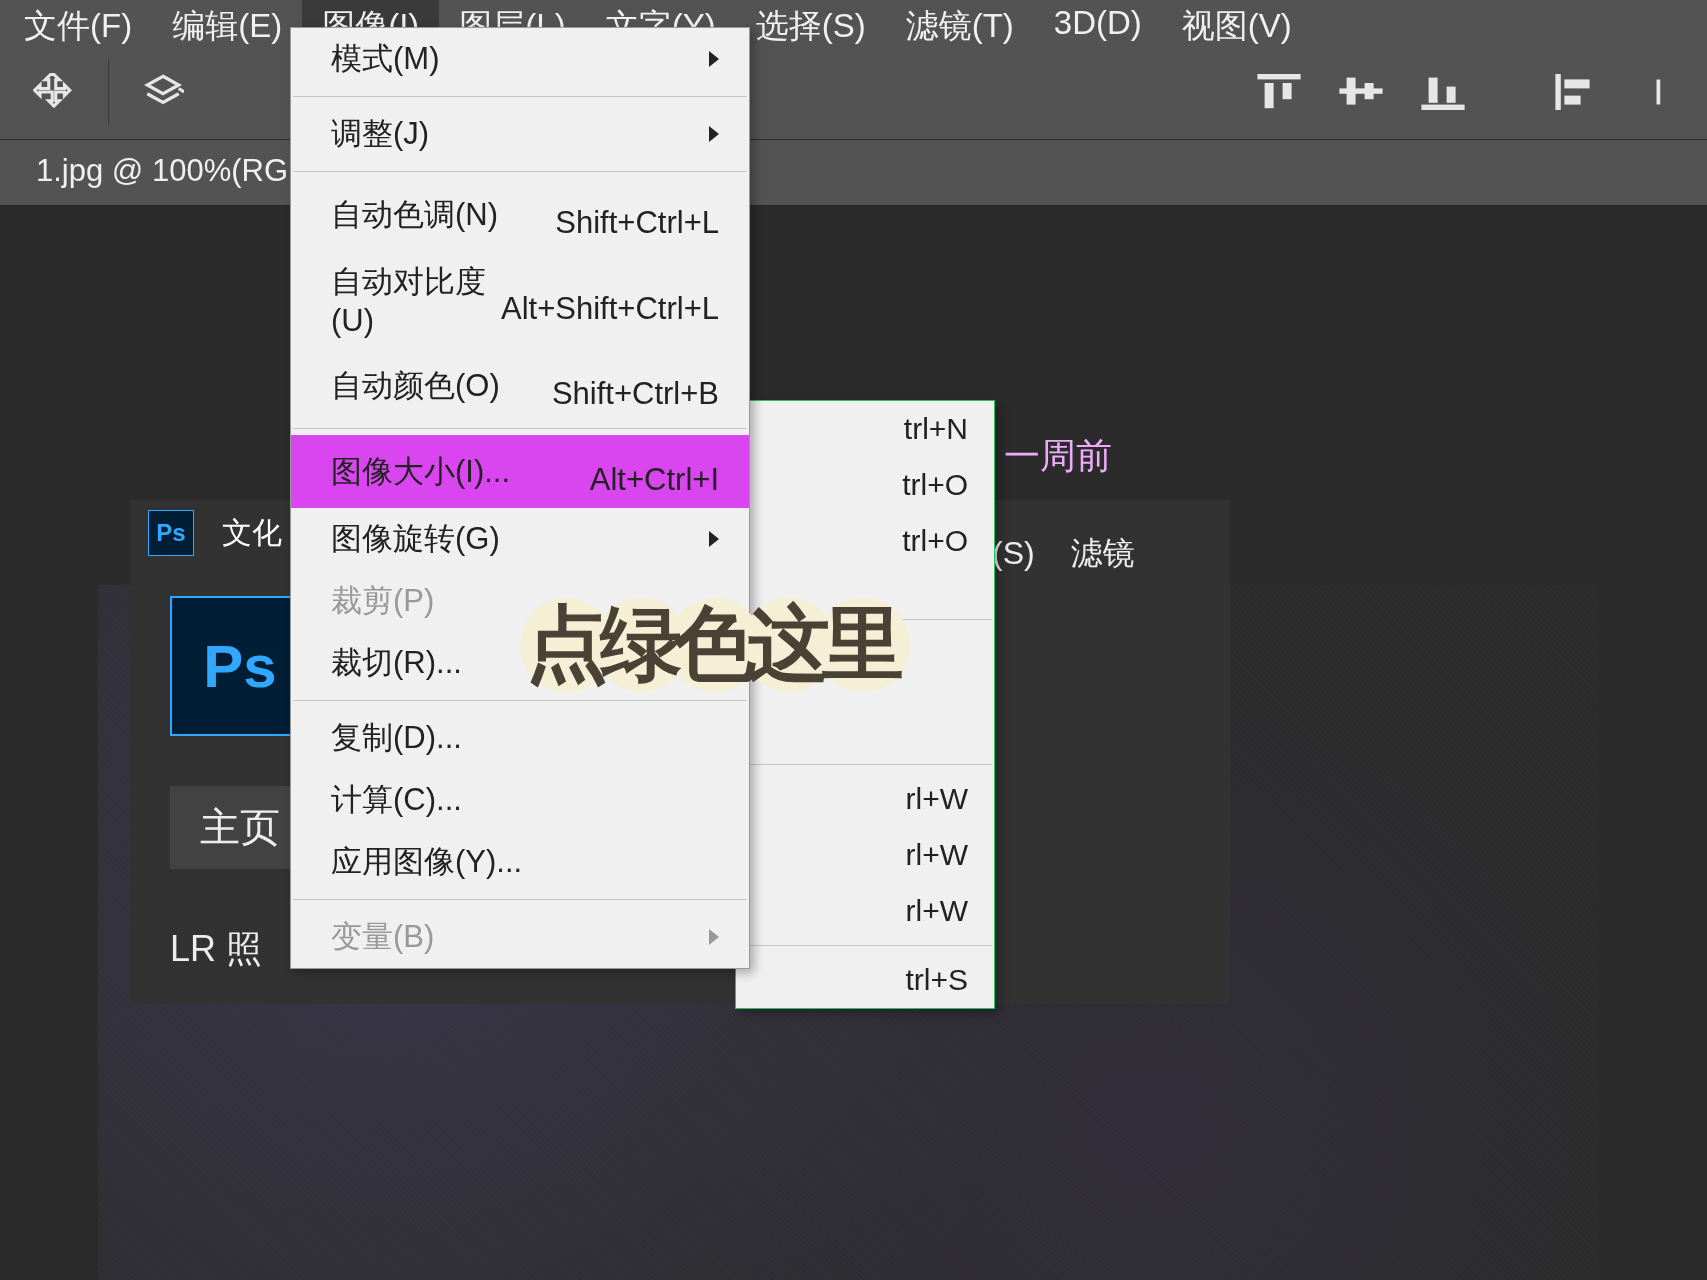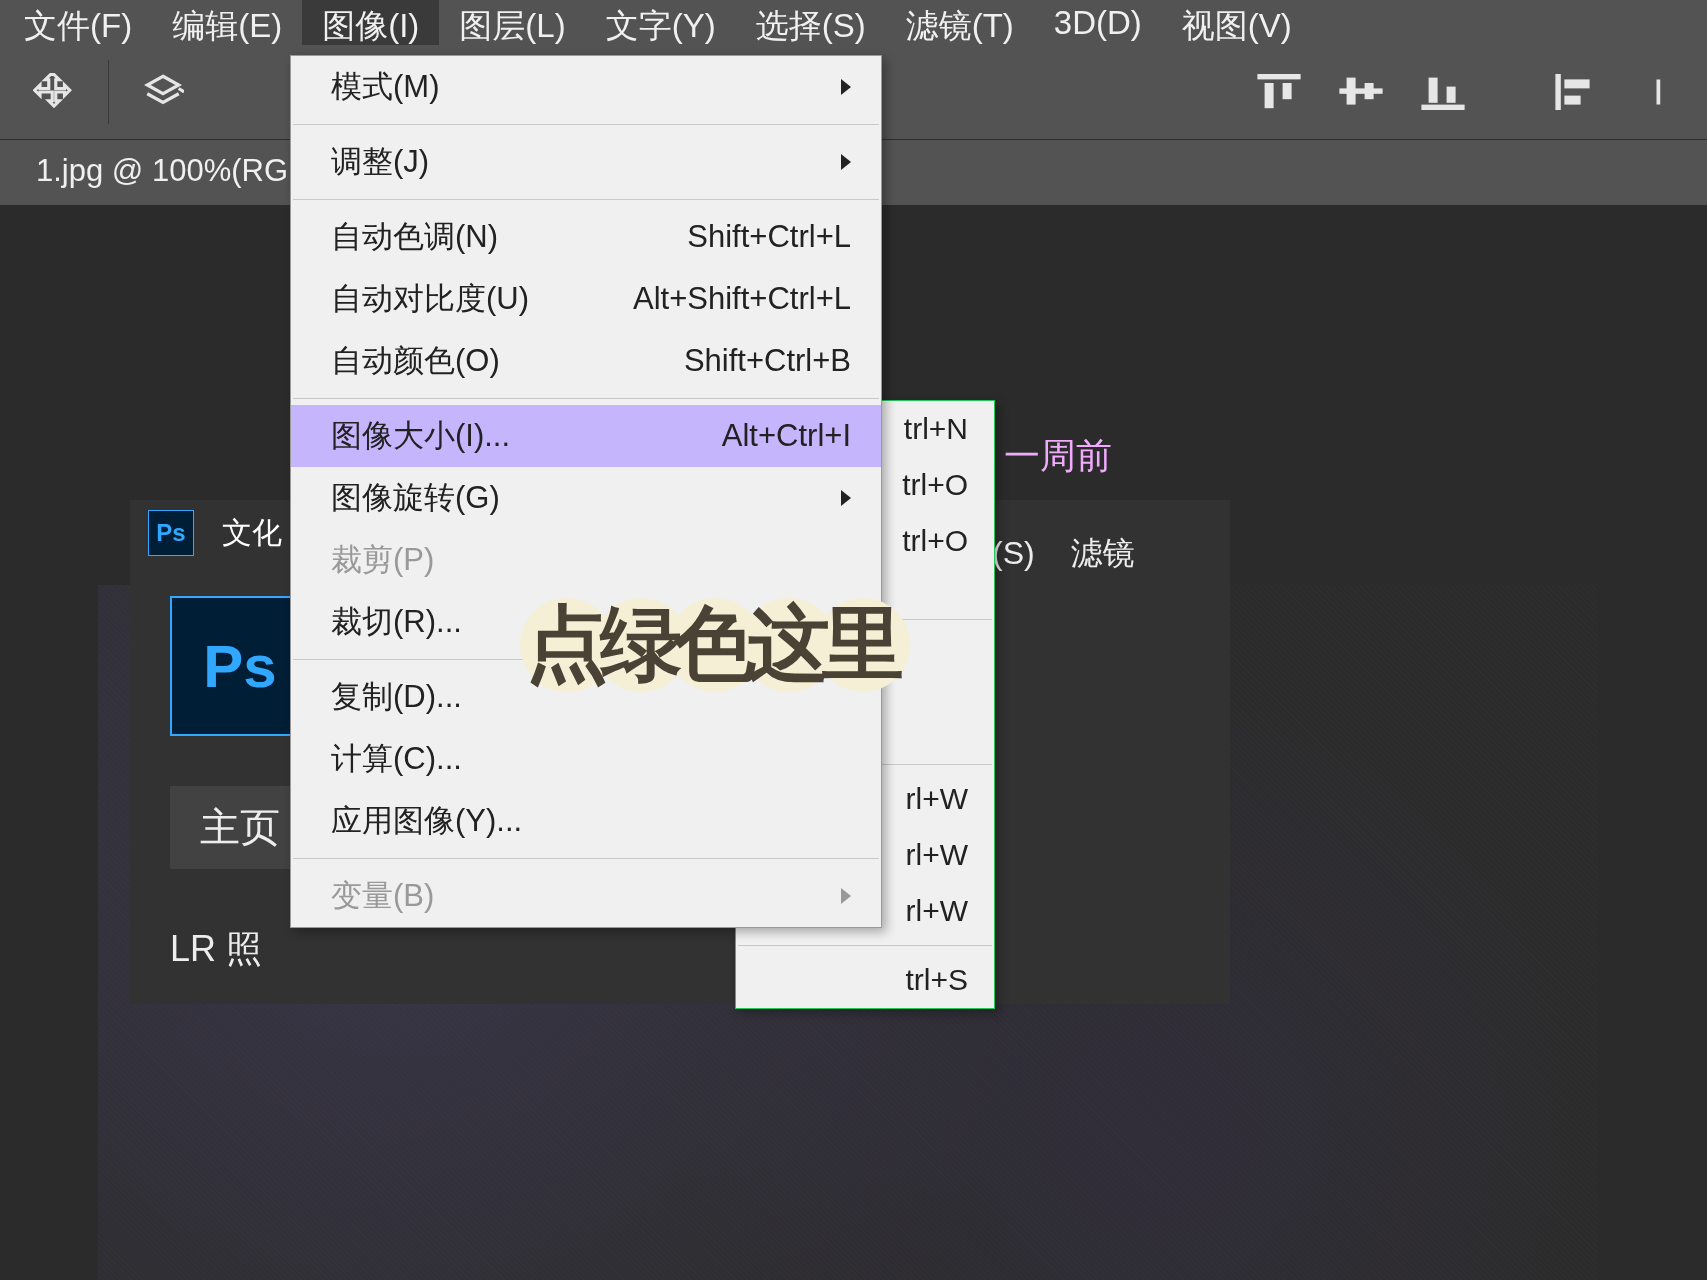--- a/index.html
+++ b/index.html
@@ -94,55 +94,56 @@
   width: 1500px;
   height: 900px;
   background: linear-gradient(135deg, #1a1a2a 0%, #2a2438 40%, #3a3040 100%);
   background-image:
     radial-gradient(circle at 20% 30%, rgba(80,70,120,0.4) 0%, transparent 50%),
     radial-gradient(circle at 70% 60%, rgba(60,50,90,0.3) 0%, transparent 40%),
     repeating-linear-gradient(45deg, rgba(255,255,255,0.02) 0px, transparent 2px, transparent 4px);
 }
 .dropdown {
   position: absolute;
-  top: 55px;
+  top: 27px;
   left: 290px;
-  width: 592px;
+  width: 460px;
   background: #f0f0f0;
   border: 1px solid #999;
   box-shadow: 4px 4px 10px rgba(0,0,0,0.3);
   z-index: 100;
 }
 .dd-row {
   display: flex;
   align-items: center;
   justify-content: space-between;
   padding: 10px 30px 10px 40px;
   font-size: 31px;
   color: #222;
   cursor: pointer;
 }
 .dd-row.disabled { color: #999; }
 .dd-row.highlighted {
-  background: #c4b5fd;
+  background: #d946ef;
 }
 .dd-sep {
   height: 1px;
   background: #c8c8c8;
   margin: 6px 2px;
 }
 .dd-arrow {
   border-left: 10px solid #222;
   border-top: 8px solid transparent;
   border-bottom: 8px solid transparent;
 }
 .dd-arrow.disabled { border-left-color: #999; }
 .dd-shortcut {
   color: #222;
   font-size: 31px;
+  margin-top: 17px;
 }
 .submenu {
   position: absolute;
   top: 400px;
   left: 735px;
   width: 260px;
   background: #f0f0f0;
   border: 1px solid #22c55e;
   box-shadow: 4px 4px 10px rgba(0,0,0,0.3);
   z-index: 90;

